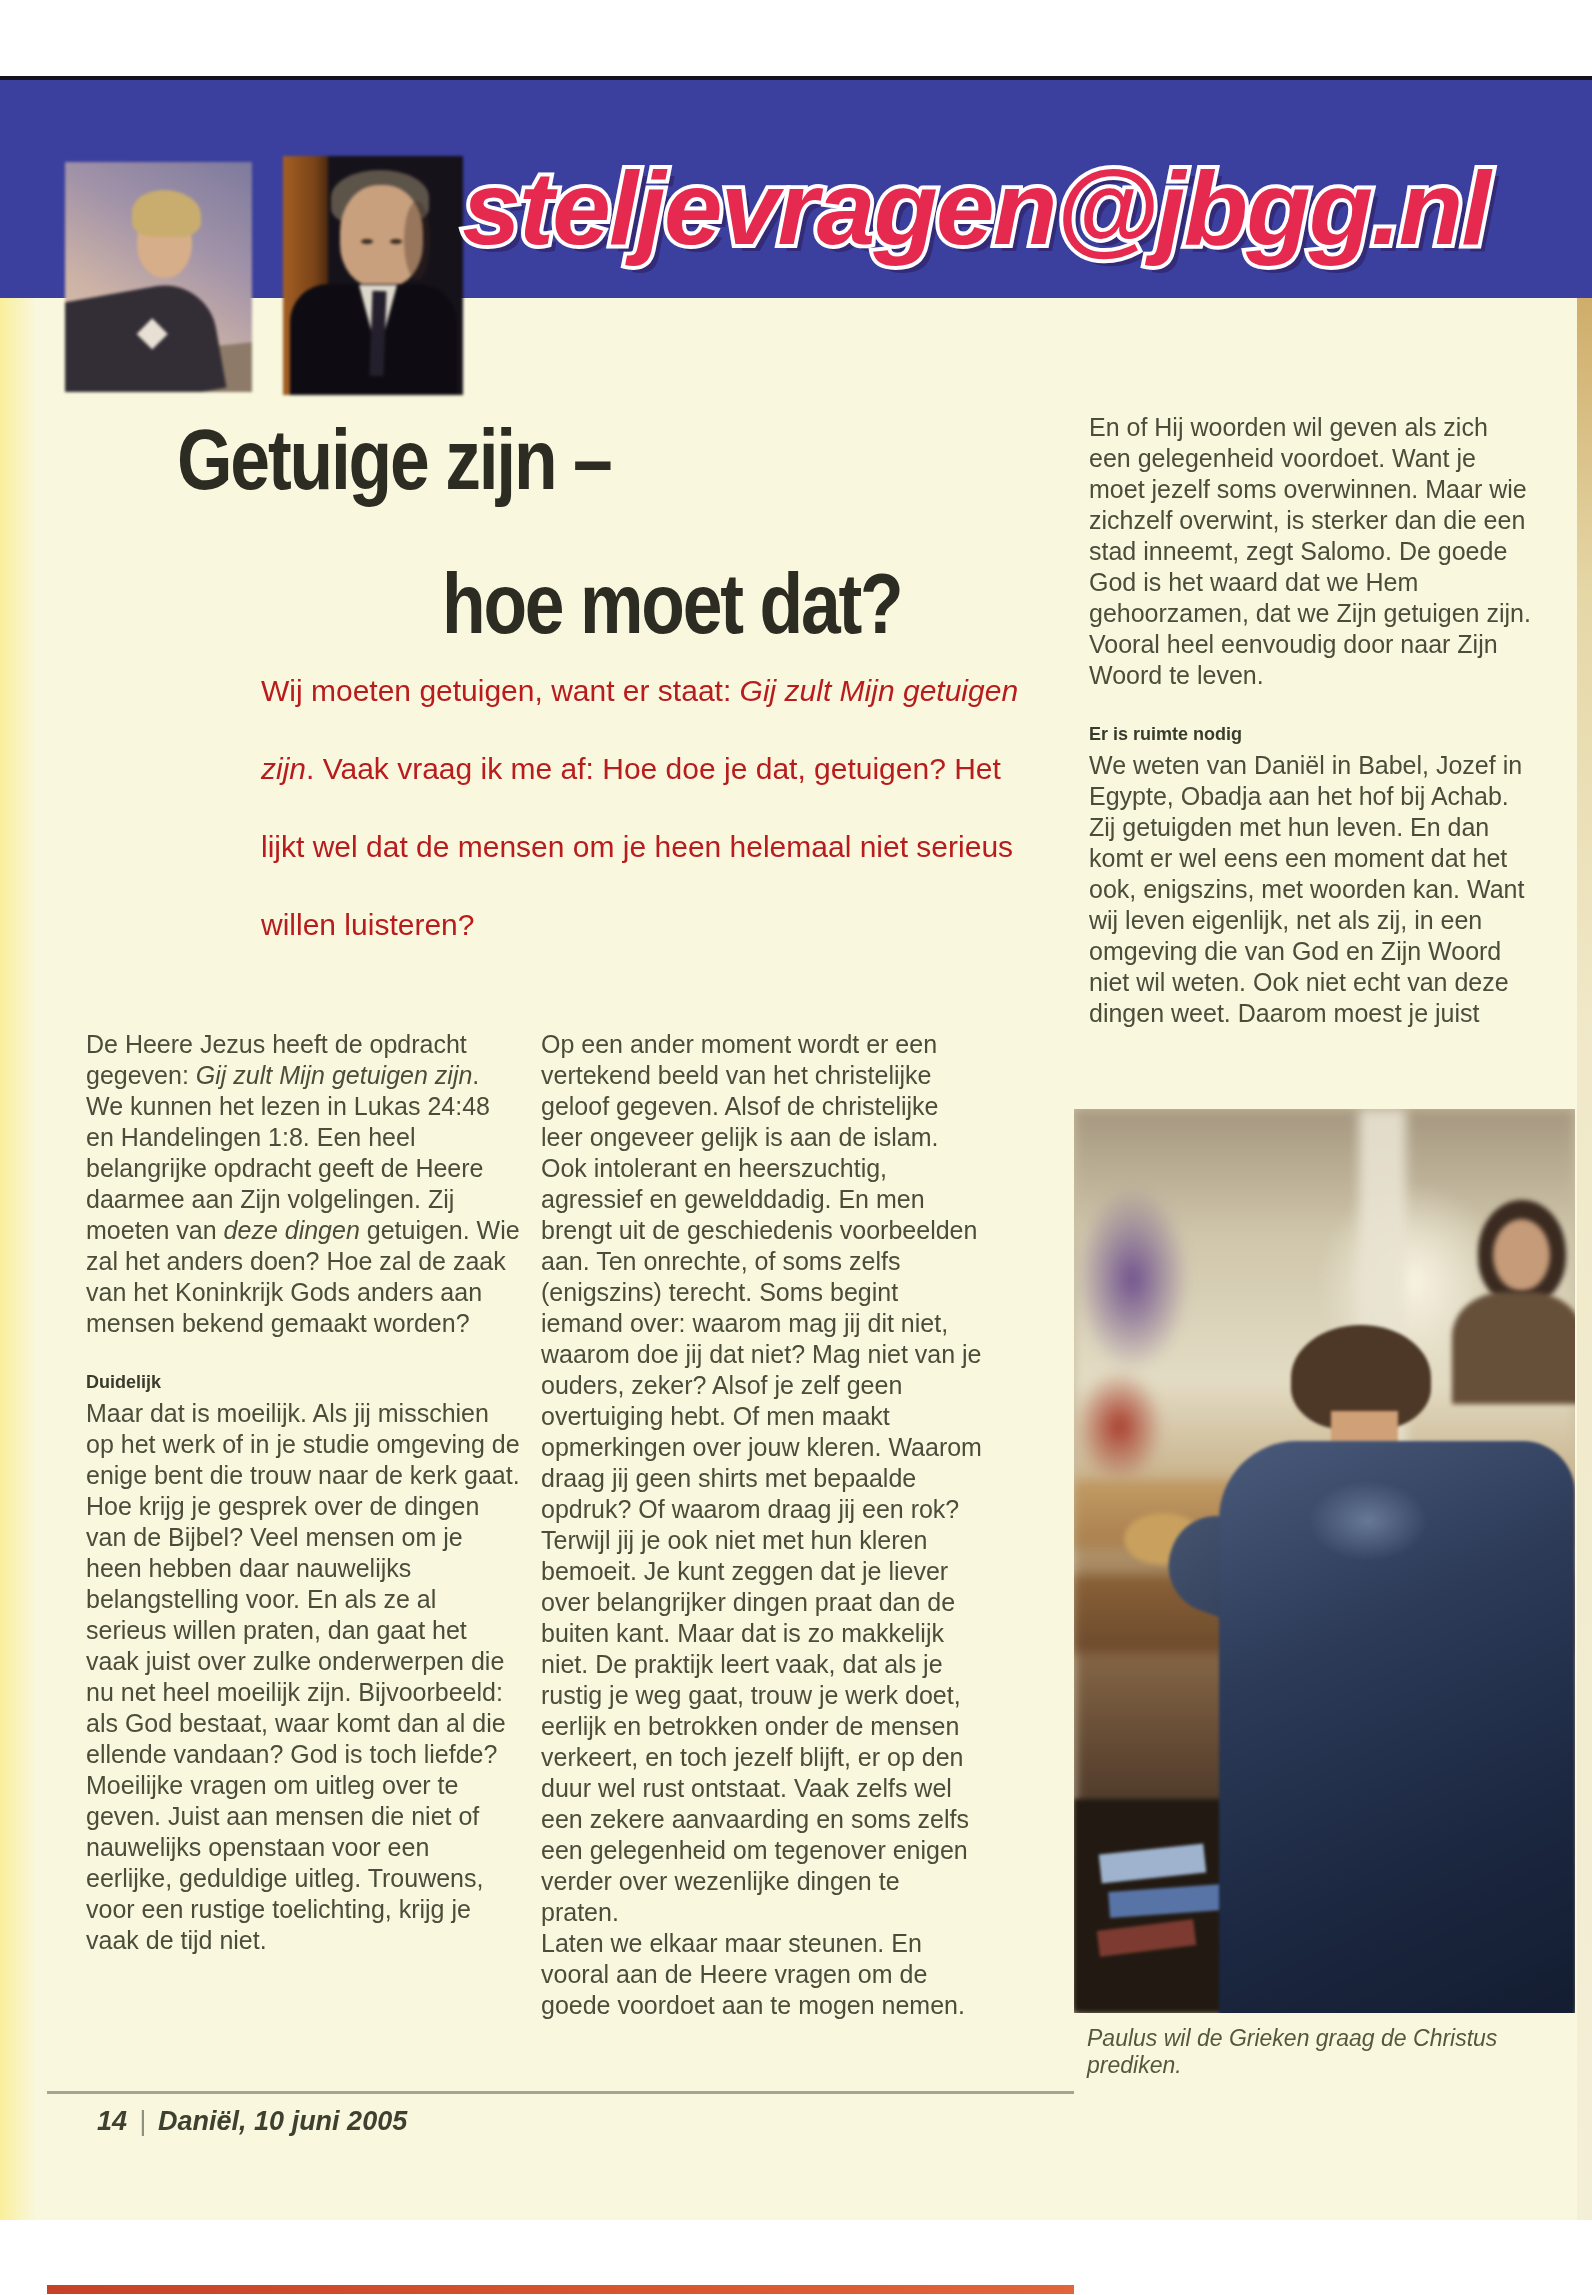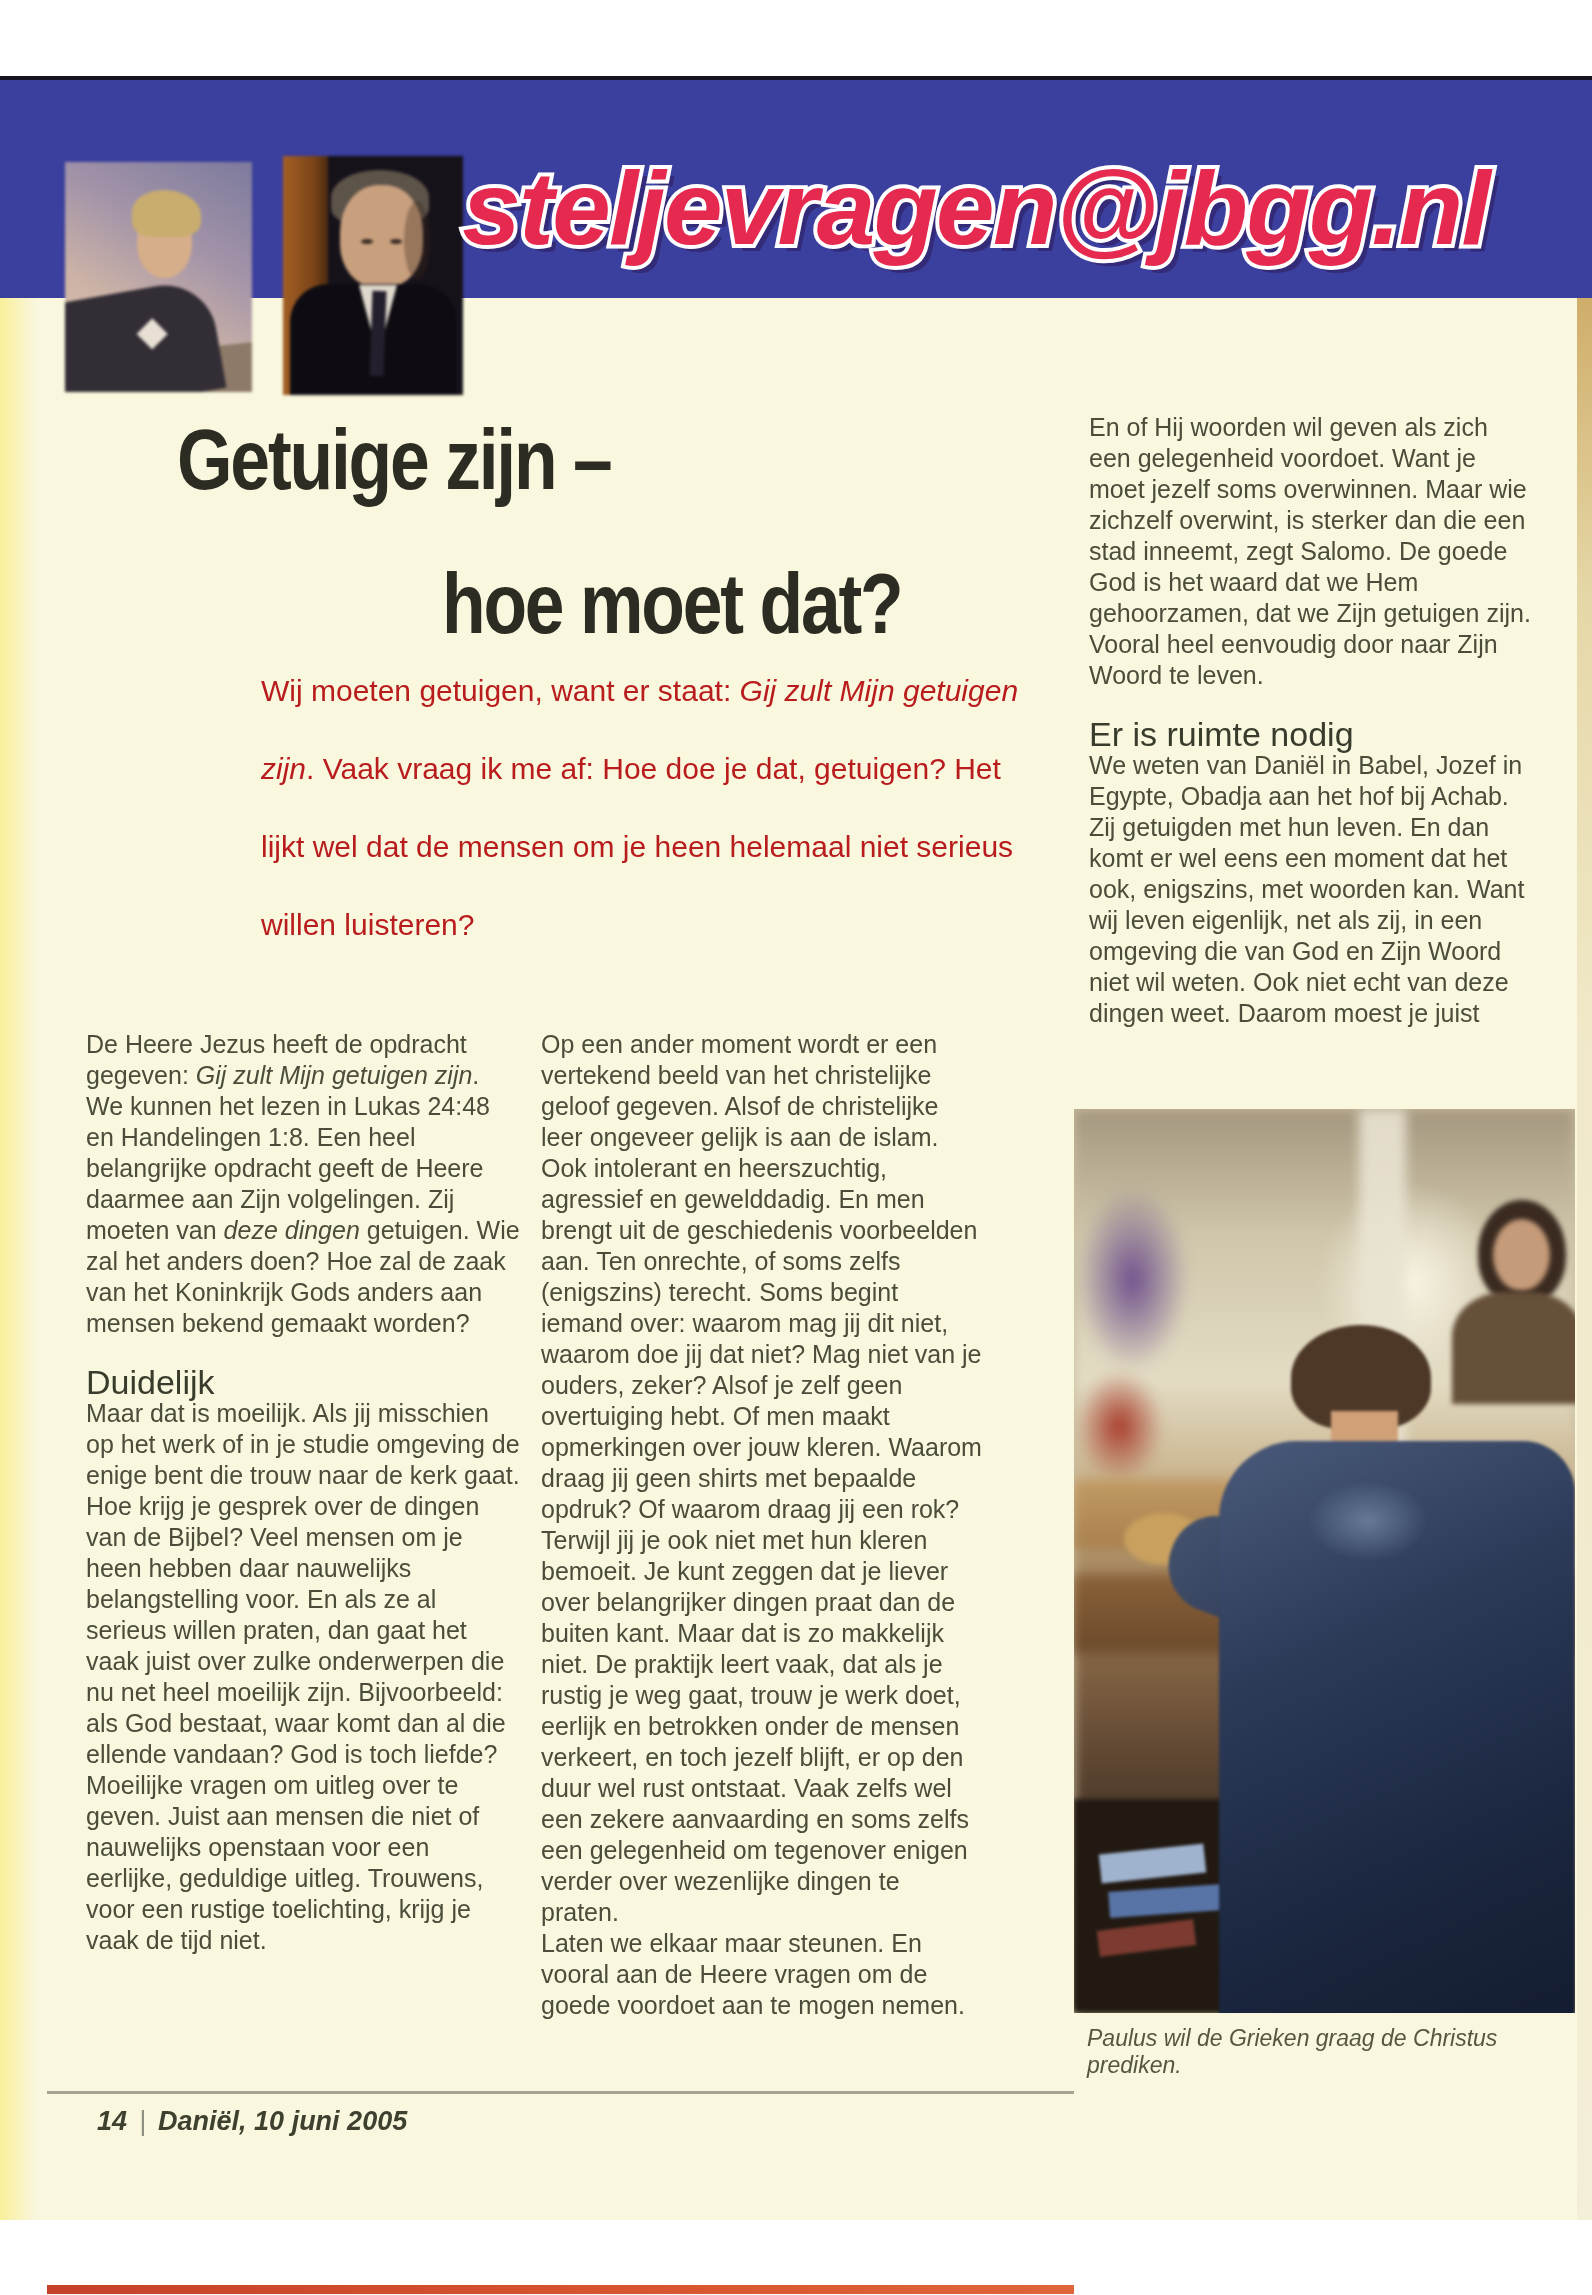--- a/index.html
+++ b/index.html
@@ -64,21 +64,21 @@
   .intro{position:absolute;left:261px;top:652px;width:772px;font-size:30px;line-height:78px;
         color:#b91c1c;}
   .intro i{font-style:italic;}
 
   .col{position:absolute;}
   .col1{left:86px;top:1029px;width:436px;}
   .col2{left:541px;top:1029px;width:442px;}
   .col3{left:1089px;top:412px;width:444px;}
   .bodyp{margin:0;font-size:25px;line-height:31px;color:var(--body-ink);}
   .bodyp i{font-style:italic;}
-  .colhead{margin:28px 0 0 0;font-size:34px;line-height:31px;font-weight:normal;color:var(--head-ink);}
+  .colhead{margin:28px 0 0 0;font-size:18px;line-height:31px;font-weight:bold;color:var(--head-ink);}
 
   
   .photo3{position:absolute;left:1074px;top:1109px;width:501px;height:904px;overflow:hidden;background:#c9bda0;}
   .p3-bg{left:0;top:0;width:501px;height:904px;
       background:linear-gradient(180deg,#a5977f 0%,#cfc6ab 14%,#e3dcc4 30%,#c2a87e 44%,#93714c 56%,#5e4632 72%,#2e241b 88%,#1f1812 100%);}
   .p3-bright{left:207px;top:35px;width:259px;height:276px;
       background:radial-gradient(closest-side,rgba(250,246,230,.95),rgba(250,246,230,0) 72%);}
   .p3-purple{left:-17.3px;top:47px;width:151px;height:246px;
       background:radial-gradient(closest-side,#70528e,rgba(112,82,142,0) 75%);}
   .p3-red{left:-13px;top:242px;width:117px;height:151px;

